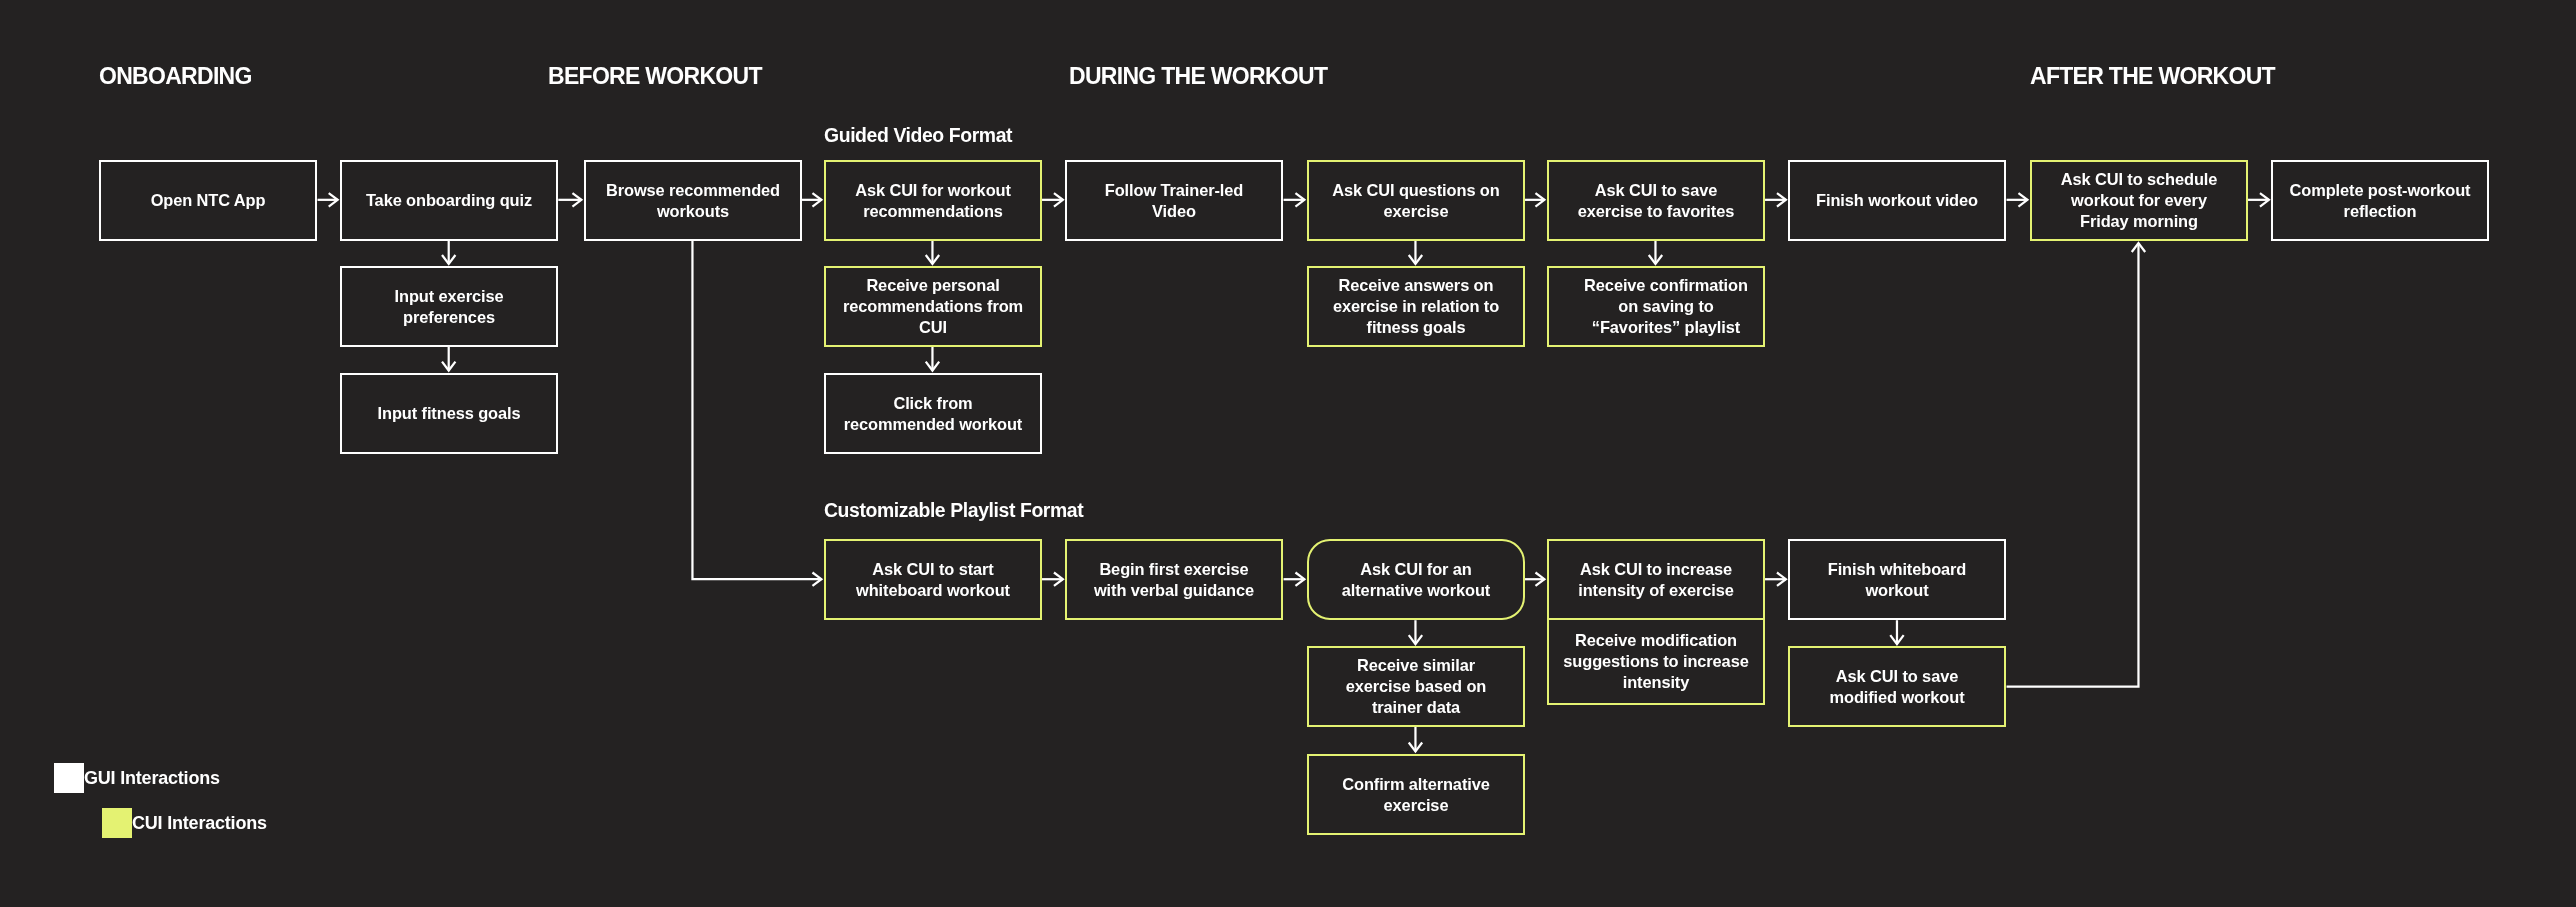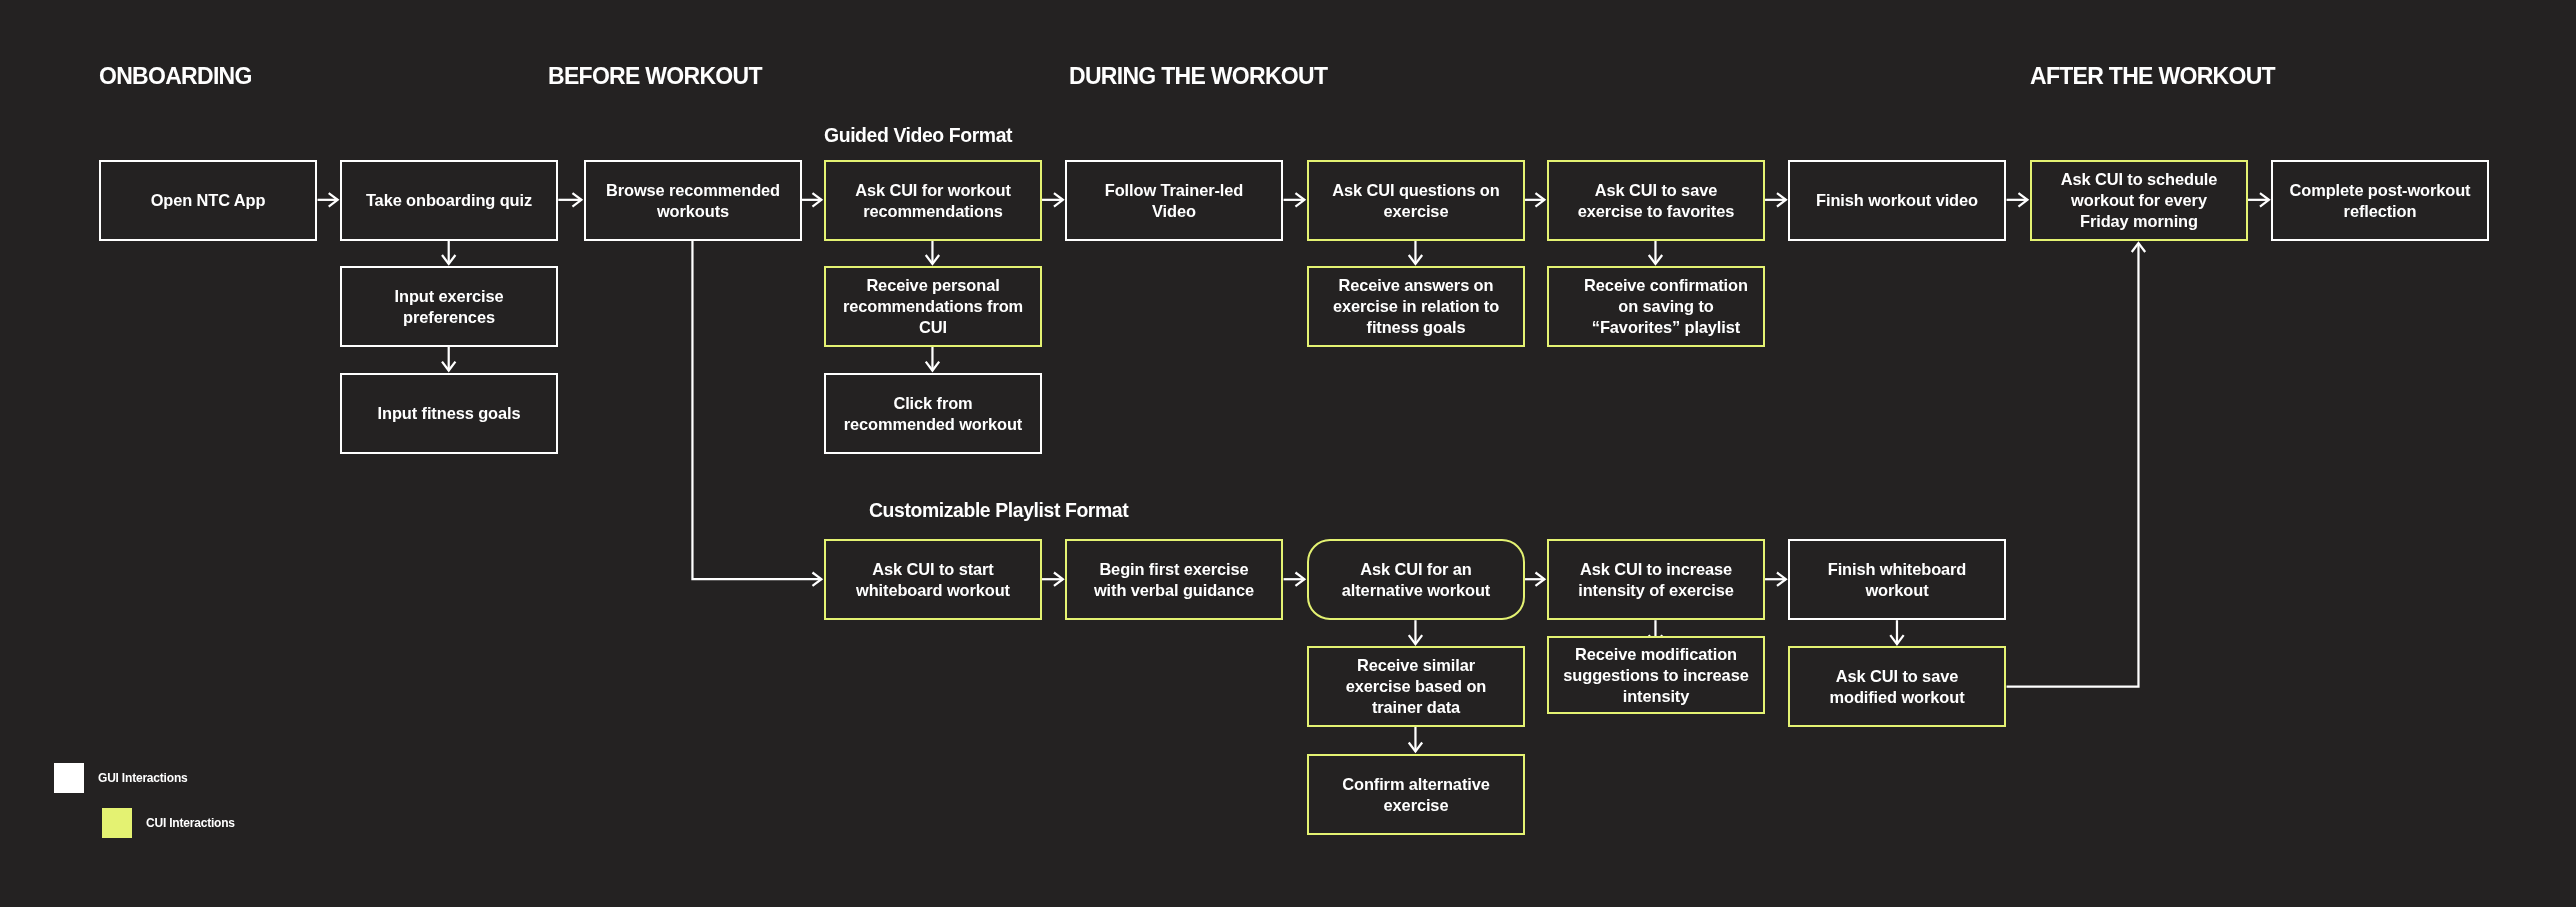--- a/index.html
+++ b/index.html
@@ -75,23 +75,23 @@
   }
   .legend-item + .legend-item{margin-top:15px;padding-left:48px;}
   .swatch{
     width:30px;height:30px;
     display:inline-block;
     flex:0 0 auto;
   }
   .swatch-gui{background:var(--gui);}
   .swatch-cui{background:var(--cui);}
   .legend-label{
-    margin-left:14px;
-    color:var(--text);
-    font-size:12px;
+    margin-left:0;
+    color:var(--text);
+    font-size:18px;
     font-weight:700;
     letter-spacing:-0.2px;
     white-space:nowrap;
   }
 </style>
 </head>
 <body>
 
 <div class="canvas">
   <svg class="arrows-layer" viewBox="0 0 3456 1218" xmlns="http://www.w3.org/2000/svg">
@@ -155,21 +155,21 @@
     <div class="legend-item">
       <span class="swatch swatch-cui"></span>
       <span class="legend-label">CUI Interactions</span>
     </div>
   </div>
 <div class="section-header" style="left: 99px;">ONBOARDING</div>
     <div class="section-header" style="left: 548px; text-align: center;">BEFORE WORKOUT</div>
     <div class="section-header" style="left: 1069px;">DURING THE WORKOUT</div>
     <div class="section-header" style="left: 2030px;">AFTER THE WORKOUT</div>
     <div class="flow-label" style="left: 824px; top: 124px;">Guided Video Format</div>
-    <div class="flow-label" style="left: 824px; top: 499px; margin-left: 45px;">Customizable Playlist Format</div>
+    <div class="flow-label" style="left: 824px; top: 499px;">Customizable Playlist Format</div>
     <div class="box box--gui" style="left: 99px; top: 160px; width: 218px; height: 81px;">Open NTC App</div>
     <div class="box box--gui" style="left: 340px; top: 160px; width: 218px; height: 81px;">Take onboarding quiz</div>
     <div class="box box--gui" style="left: 584px; top: 160px; width: 218px; height: 81px;">Browse recommended
 workouts</div>
     <div class="box box--cui" style="left: 824px; top: 160px; width: 218px; height: 81px;">Ask CUI for workout
 recommendations</div>
     <div class="box box--gui" style="left: 1065px; top: 160px; width: 218px; height: 81px;">Follow Trainer-led
 Video</div>
     <div class="box box--cui" style="left: 1307px; top: 160px; width: 218px; height: 81px;">Ask CUI questions on
 exercise</div>
@@ -201,21 +201,21 @@
 with verbal guidance</div>
     <div class="box box--cui" style="left: 1307px; top: 539px; width: 218px; height: 81px; border-radius: 23px;">Ask CUI for an
 alternative workout</div>
     <div class="box box--cui" style="left: 1547px; top: 539px; width: 218px; height: 81px;">Ask CUI to increase
 intensity of exercise</div>
     <div class="box box--gui" style="left: 1788px; top: 539px; width: 218px; height: 81px;">Finish whiteboard
 workout</div>
     <div class="box box--cui" style="left: 1307px; top: 646px; width: 218px; height: 81px;">Receive similar
 exercise based on
 trainer data</div>
-    <div class="box box--cui" style="left: 1547px; top: 636px; width: 218px; height: 78px;">Receive modification
+    <div class="box box--cui" style="left: 1547px; top: 618px; width: 218px; height: 87px;">Receive modification
 suggestions to increase
 intensity</div>
     <div class="box box--cui" style="left: 1788px; top: 646px; width: 218px; height: 81px;">Ask CUI to save
 modified workout</div>
     <div class="box box--cui" style="left: 1307px; top: 754px; width: 218px; height: 81px;">Confirm alternative
 exercise</div>
   </div>
 
 
 </body></html>

